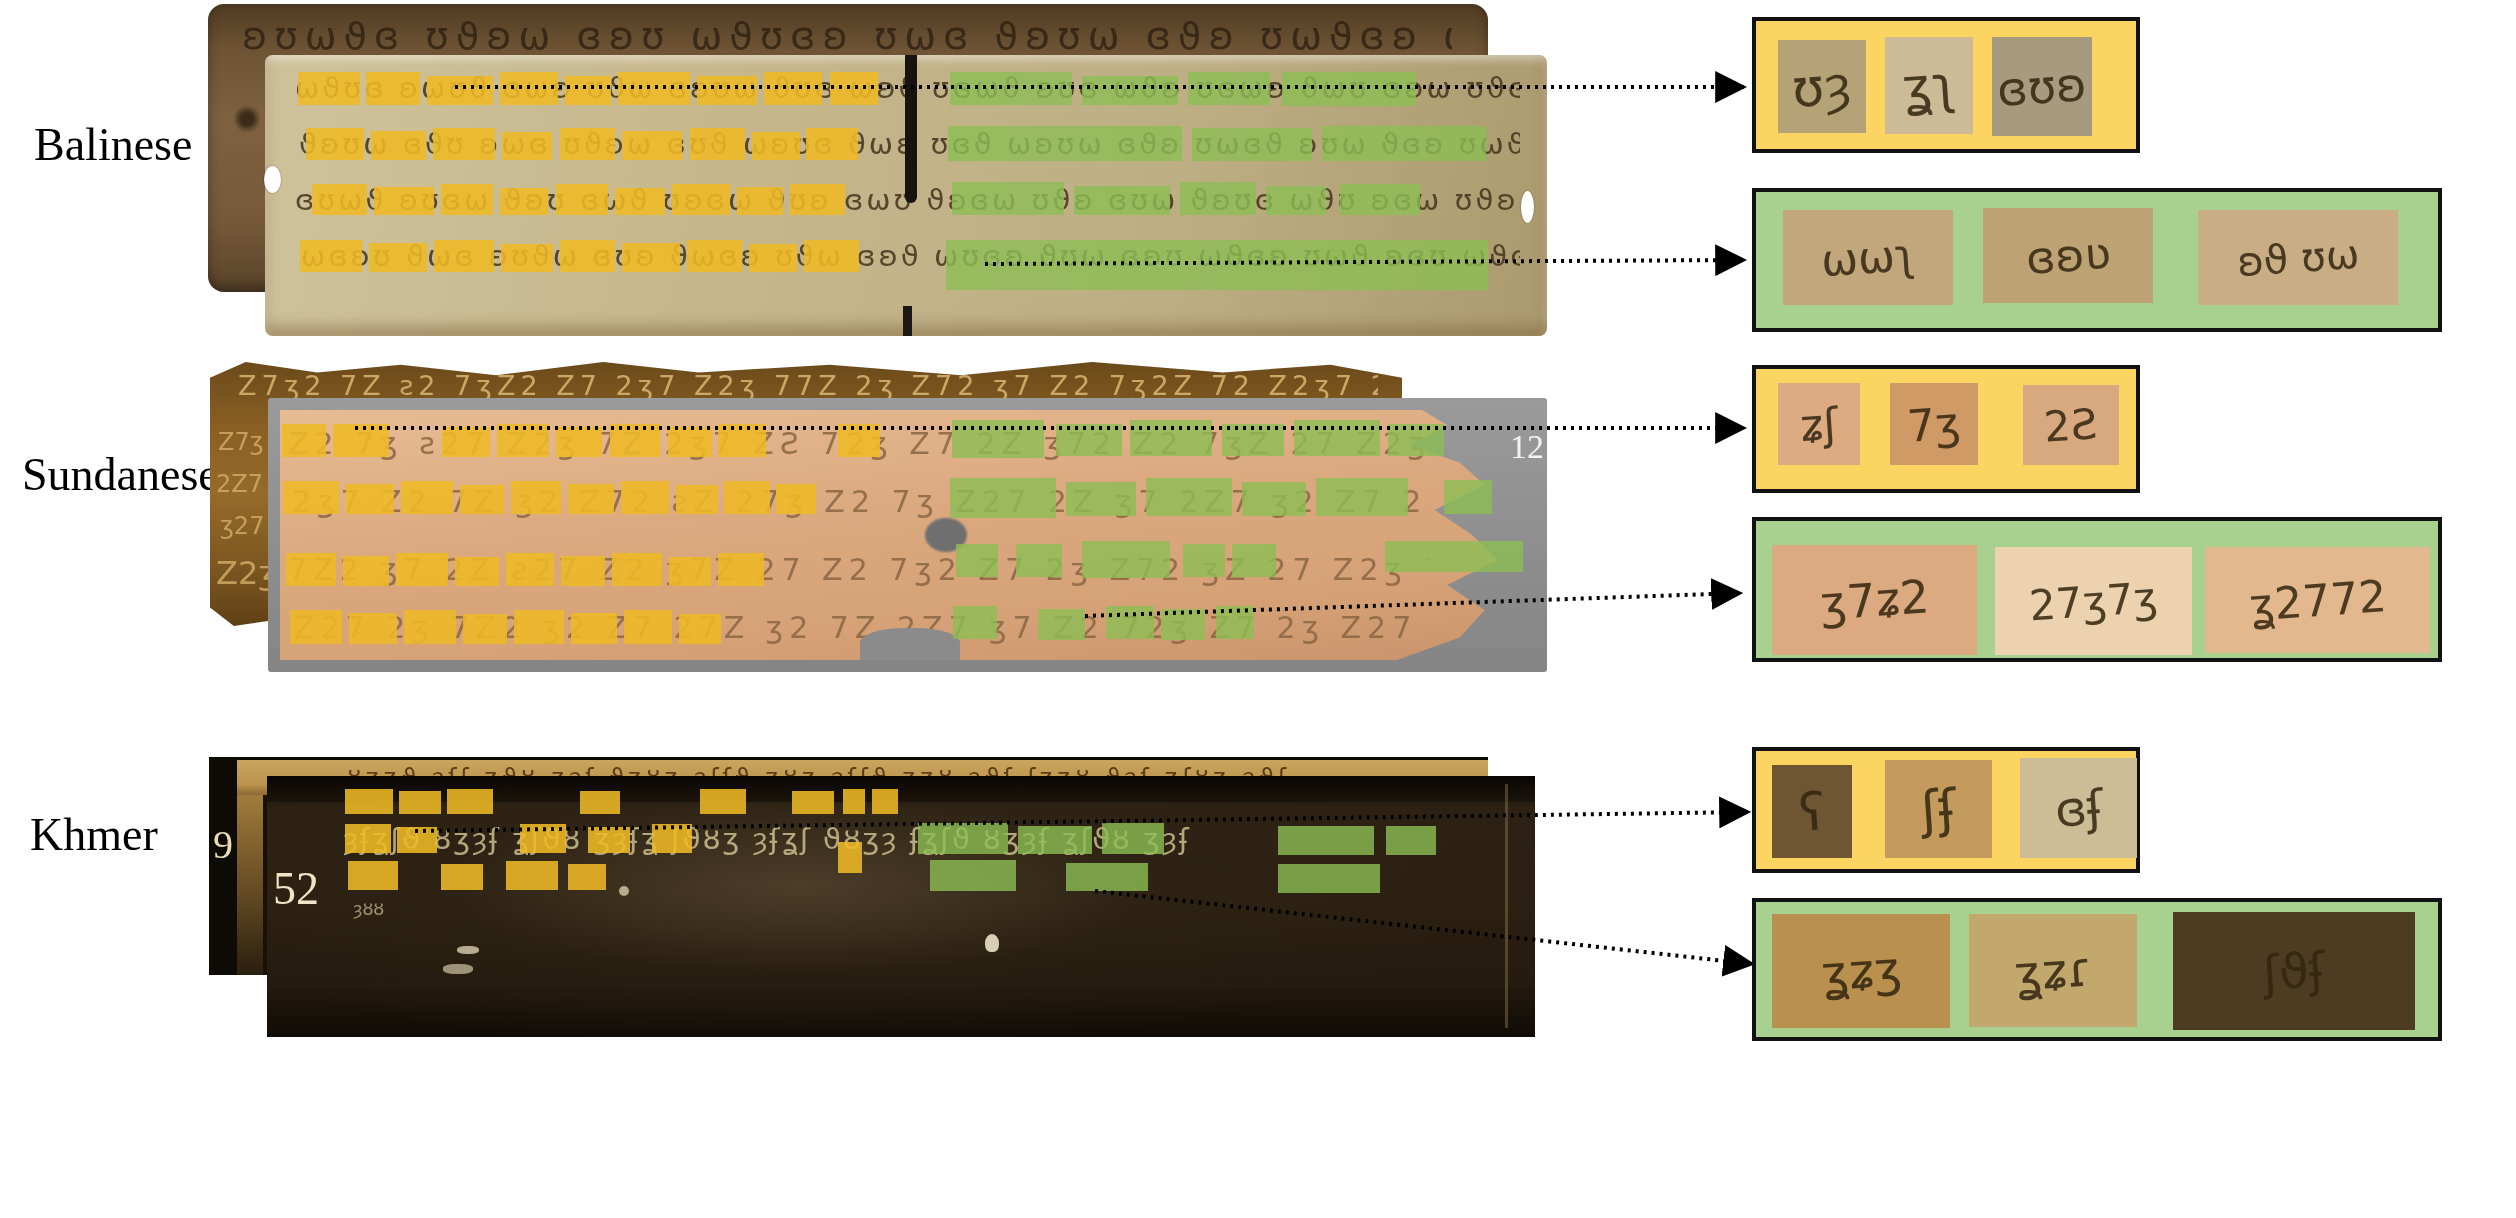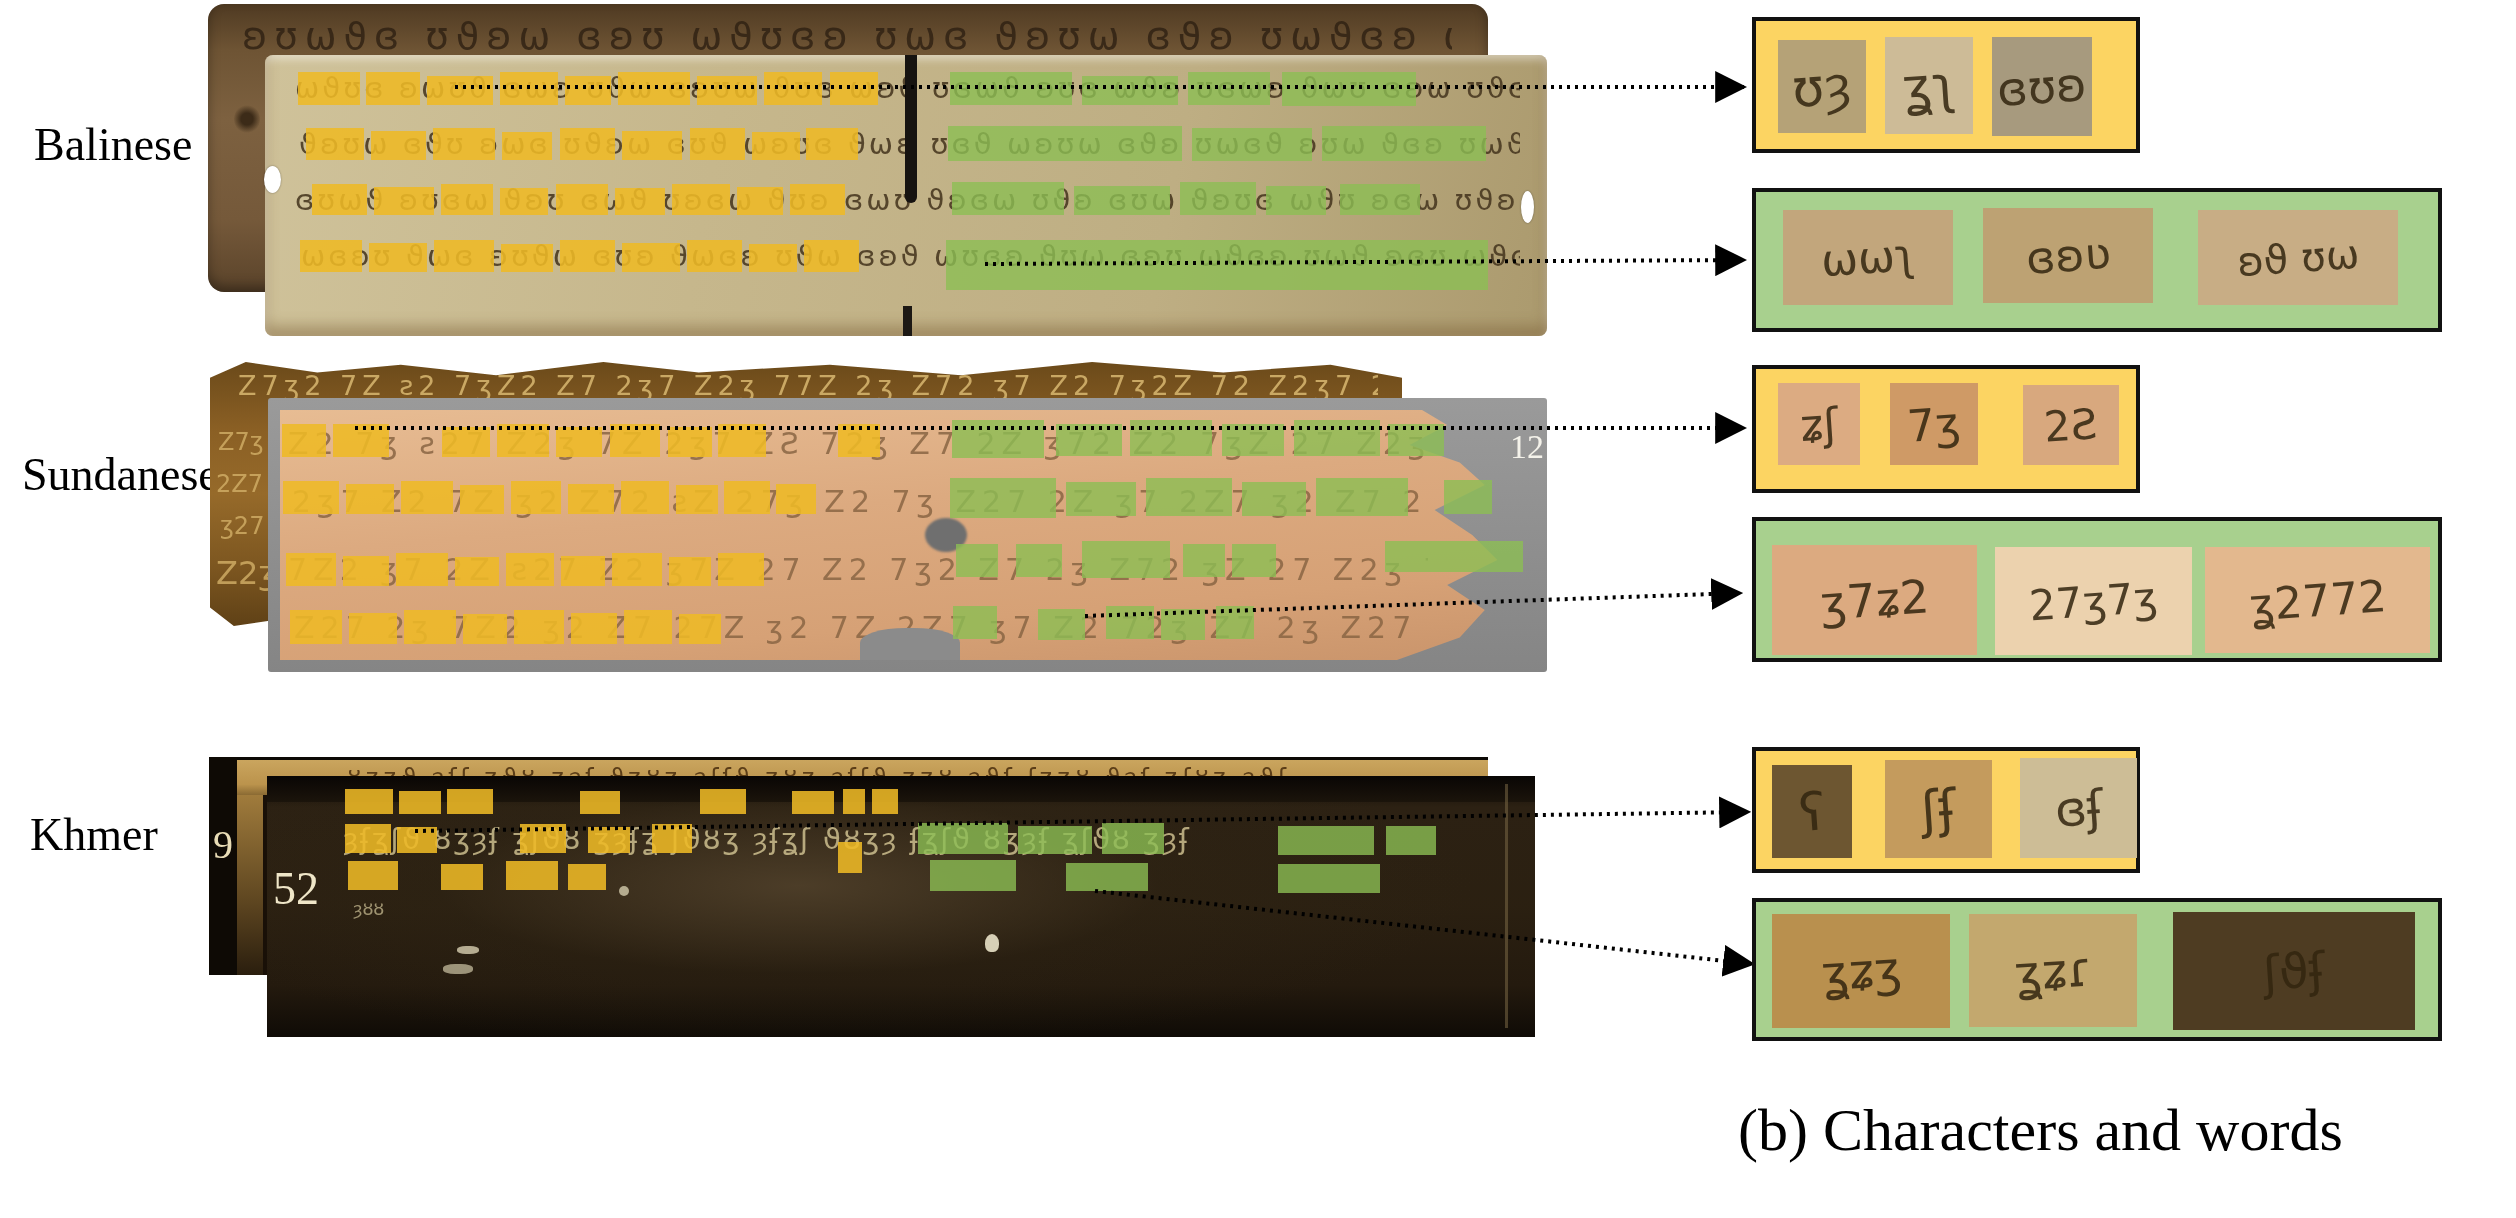--- a/index.html
+++ b/index.html
@@ -313,15 +313,14 @@
         <span style="font-size: 48px;">ʓʑʒ</span>
       </div>
       <div class="crop" style="left: 213px; top: 12px; width: 168px; height: 113px; background: rgb(195, 168, 110);">
         <span style="font-size: 48px;">ʓʑɾ</span>
       </div>
       <div class="crop" style="left: 417px; top: 10px; width: 242px; height: 118px; background: rgb(78, 60, 34);">
         <span style="font-size: 48px;">ʃϑʄ</span>
       </div>
     </div>
 
-  <div class="caption" style="left:1738px;top:1096px;">(b) Characters and words</div>
 
 </div>
 
 </body></html>

